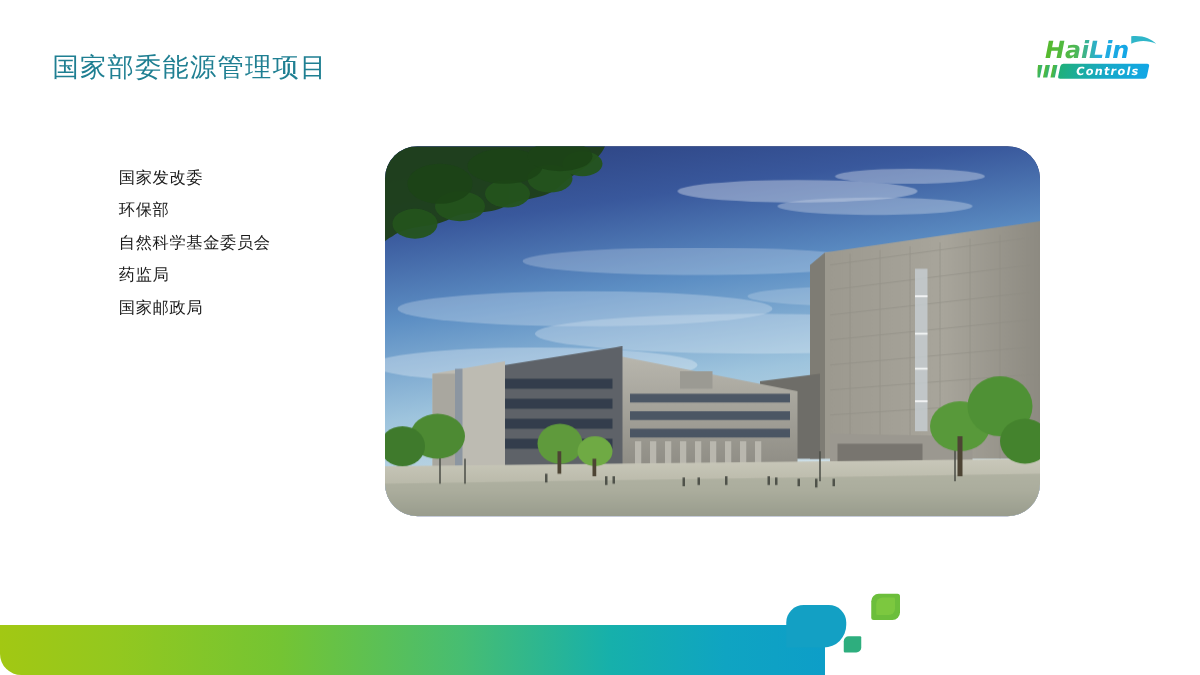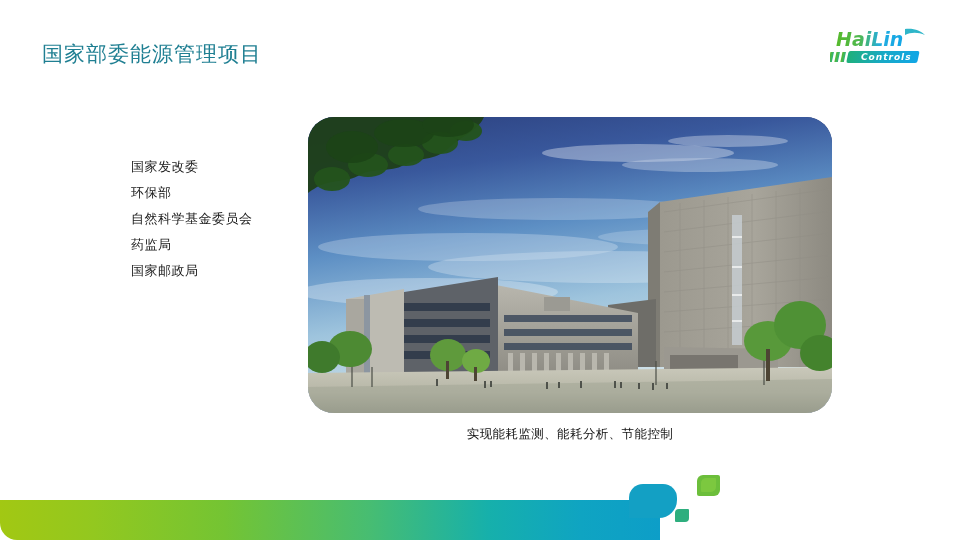--- a/index.html
+++ b/index.html
@@ -38,23 +38,22 @@
     right: 18px;
     top: 26px;
     width: 112px;
     height: 42px;
   }
 
   
   .agency-list {
     position: absolute;
     left: 95px;
-    top: 154px;
+    top: 130px;
     width: 200px;
-    margin-left: 36px;
   }
   .agency-item {
     font-size: 13px;
     line-height: 26px;
     color: #1a1a1a;
     white-space: nowrap;
     letter-spacing: 0.5px;
   }
 
   
@@ -349,20 +348,19 @@
         </g>
         <g fill="#1c4417" opacity="0.9">
           <ellipse cx="44" cy="30" rx="26" ry="16"></ellipse>
           <ellipse cx="96" cy="16" rx="30" ry="14"></ellipse>
           <ellipse cx="140" cy="8" rx="26" ry="12"></ellipse>
         </g>
       </g>
     </svg>
   </div>
 
-  <div class="photo-caption">实现能耗监测、能耗分析、节能控制</div>
 
   <div class="deco-bar"></div>
   <div class="deco-hook"></div>
   <div class="deco-sq-green"></div>
   <div class="deco-sq-teal"></div>
 
 </div>
 
 </body></html>

